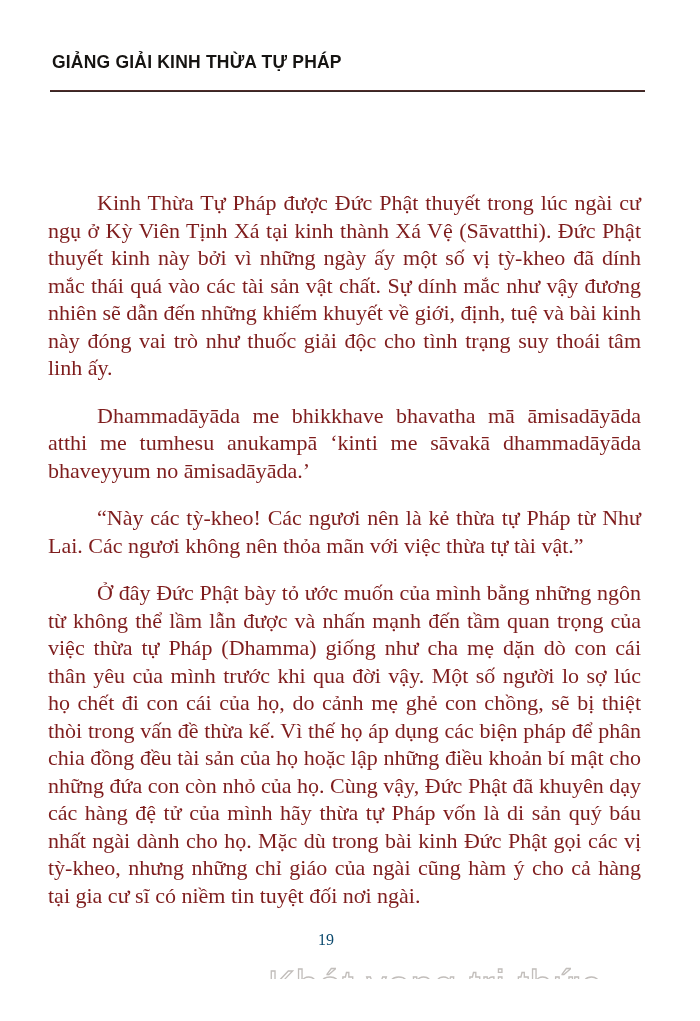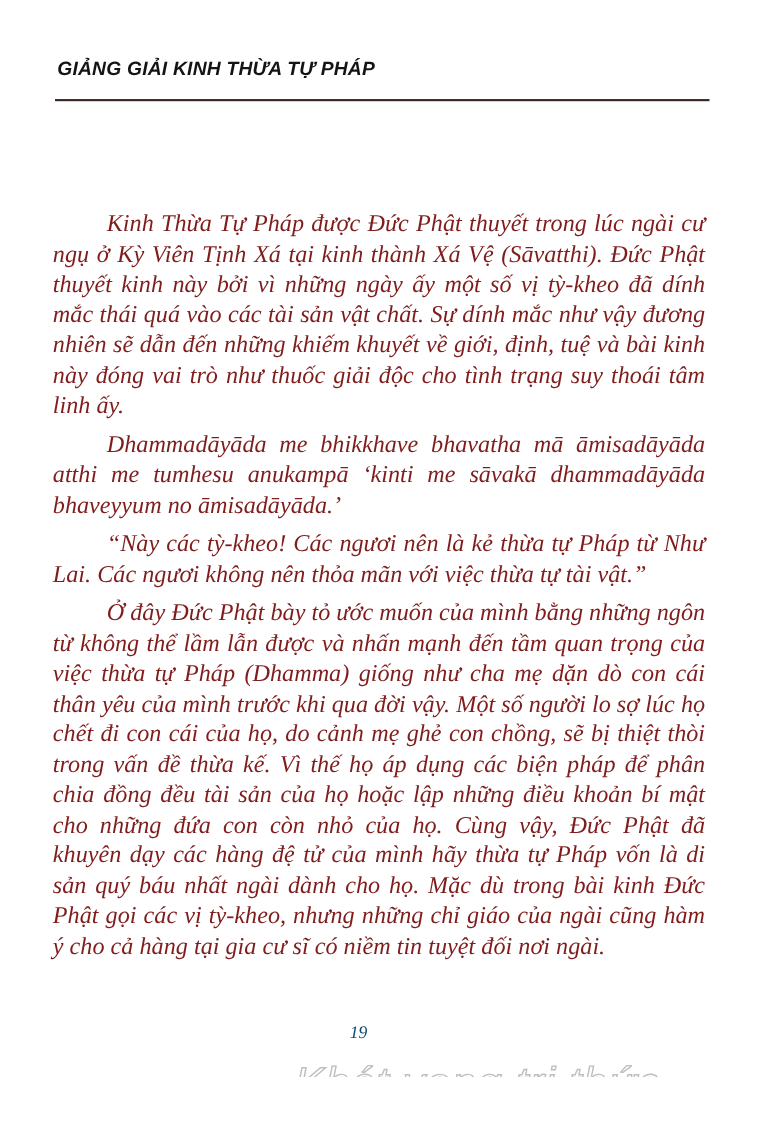--- a/index.html
+++ b/index.html
@@ -8,21 +8,20 @@
     background: #ffffff;
   }
   .page {
     position: relative;
     width: 700px;
     height: 979px;
     background: #ffffff;
     overflow: hidden;
     font-family: "Liberation Serif", serif;
     color: #171513;
-    font-style: italic;
   }
   .running-header {
     position: absolute;
     left: 52px;
     top: 52px;
     font-family: "Liberation Sans", sans-serif;
     font-weight: 700;
     font-size: 17.5px;
     letter-spacing: 0.2px;
     color: #161412;
@@ -56,21 +55,21 @@
     font-size: 22px;
     line-height: 27.5px;
     text-align: justify;
     color: #7f1d1d;
   }
   .body-text p {
     margin: 0;
     text-indent: 49px;
   }
   .body-text p + p {
-    margin-top: 8px;
+    margin-top: 20px;
   }
   .watermark {
     position: absolute;
     left: 0;
     top: 0;
     width: 100%;
     height: 100%;
     pointer-events: none;
     z-index: 2;
   }

